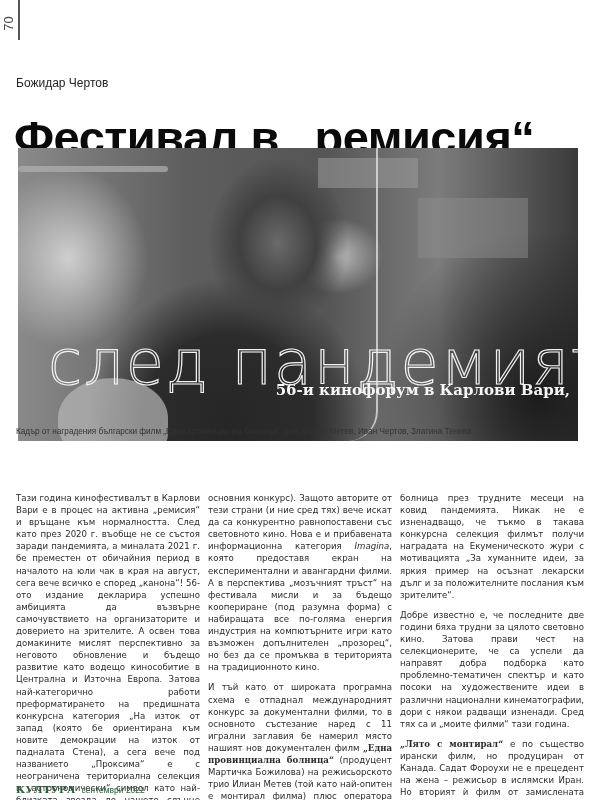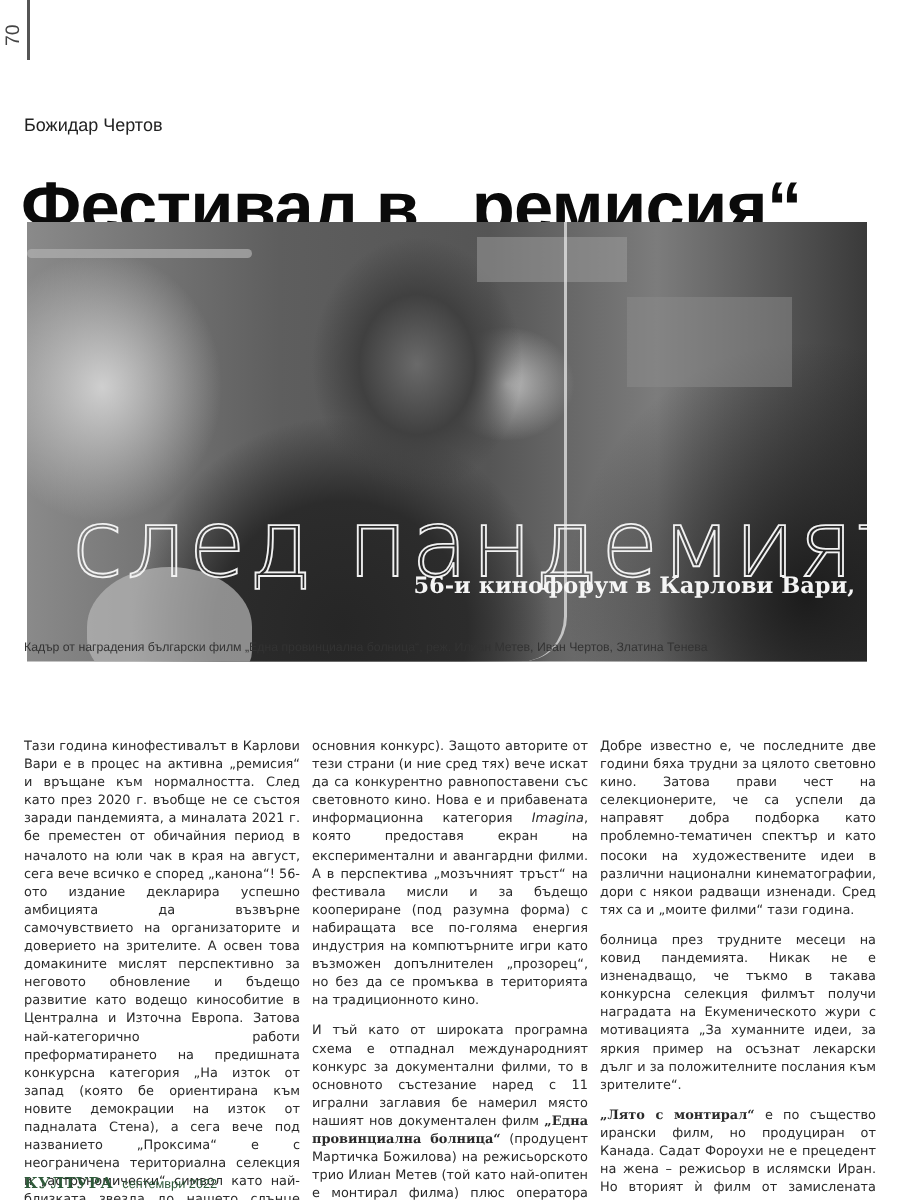--- a/index.html
+++ b/index.html
@@ -120,22 +120,22 @@
 
 <div class="columns">
   <div class="col">
     <p>Тази година кинофестивалът в Карлови Вари е в процес на активна „ремисия“ и връщане към нормалността. След като през 2020 г. въобще не се състоя заради пандемията, а миналата 2021 г. бе преместен от обичайния период в началото на юли чак в края на август, сега вече всичко е според „канона“! 56-ото издание декларира успешно амбицията да възвърне самочувствието на организаторите и доверието на зрителите. А освен това домакините мислят перспективно за неговото обновление и бъдещо развитие като водещо кинособитие в Централна и Източна Европа. Затова най-категорично работи преформатирането на предишната конкурсна категория „На изток от запад (която бе ориентирана към новите демокрации на изток от падналата Стена), а сега вече под названието „Проксима“ е с неограничена териториална селекция и „астрономически“ символ като най-близката звезда до нашето слънце (тоест до</p>
   </div>
   <div class="col">
     <p><span>основния конкурс). Защото авторите от тези страни (и ние сред тях) вече искат да са конкурентно равнопоставени със световното кино. Нова е и прибавената информационна категория </span><i>Imagina</i><span>, която предоставя екран на експериментални и авангардни филми. А в перспектива „мозъчният тръст“ на фестивала мисли и за бъдещо коопериране (под разумна форма) с набиращата все по-голяма енергия индустрия на компютърните игри като възможен допълнителен „прозорец“, но без да се промъква в територията на традиционното кино.</span></p>
     <p><span>И тъй като от широката програмна схема е отпаднал международният конкурс за документални филми, то в основното състезание наред с 11 игрални заглавия бе намерил място нашият нов документален филм </span><b>„Една провинциална болница“</b><span> (продуцент Мартичка Божилова) на режисьорското трио Илиан Метев (той като най-опитен е монтирал филма) плюс оператора Иван Чертов и звукорежисьорката Златина Тенева. Те двамата са снимали на място в Кюстендилската</span></p>
   </div>
   <div class="col">
+    <p>болница през трудните месеци на ковид пандемията. Никак не е изненадващо, че тъкмо в такава конкурсна селекция филмът получи наградата на Екуменическото жури с мотивацията „За хуманните идеи, за яркия пример на осъзнат лекарски дълг и за положителните послания към зрителите“.</p>
     <p>Добре известно е, че последните две години бяха трудни за цялото световно кино. Затова прави чест на селекционерите, че са успели да направят добра подборка като проблемно-тематичен спектър и като посоки на художествените идеи в различни национални кинематографии, дори с някои радващи изненади. Сред тях са и „моите филми“ тази година.</p>
-    <p>болница през трудните месеци на ковид пандемията. Никак не е изненадващо, че тъкмо в такава конкурсна селекция филмът получи наградата на Екуменическото жури с мотивацията „За хуманните идеи, за яркия пример на осъзнат лекарски дълг и за положителните послания към зрителите“.</p>
     <p><b>„Лято с монтирал“</b><span> е по същество ирански филм, но продуциран от Канада. Садат Фороухи не е прецедент на жена – режисьор в ислямски Иран. Но вторият ѝ филм от замислената трилогия за статута на тийнпоколението в страната с авторитарен режим</span></p>
   </div>
 </div>
 
 <div class="footer">
   <span class="brand">КУЛТУРА</span>
   <span class="issue">септември 2022</span>
 </div>
 
 </body></html>

